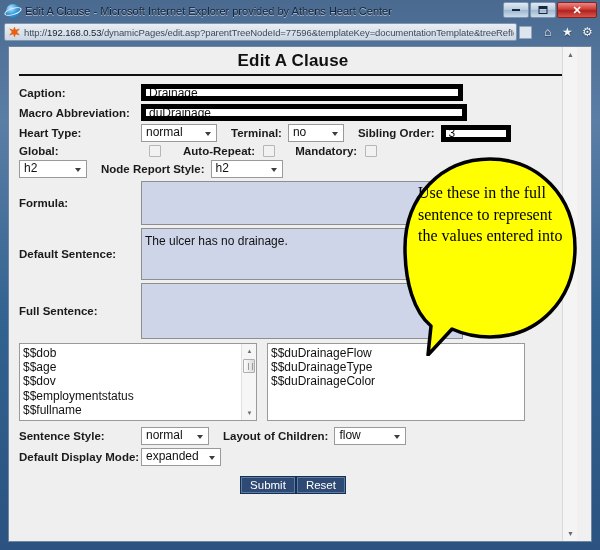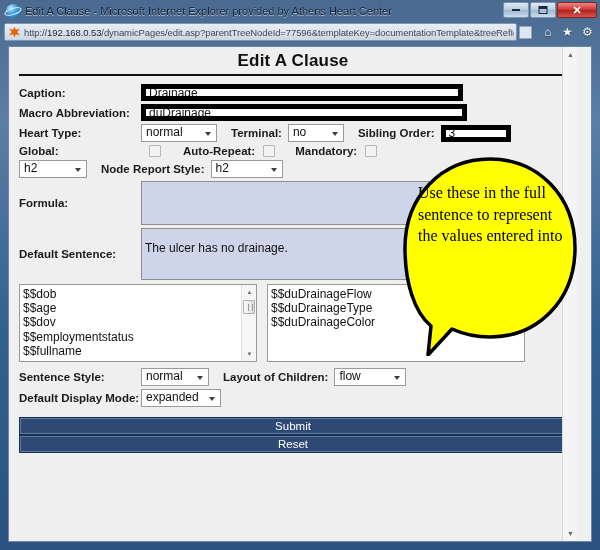--- a/index.html
+++ b/index.html
@@ -152,21 +152,21 @@
 
   .cb{
     width:12px;height:12px;border:1px solid #b6b6b6;background:#f2f2f2;
     box-sizing:border-box;border-radius:1px;
   }
 
   textarea.ta{
     font-family:"Liberation Sans", sans-serif;font-size:12px;color:#111;
     background:#ced5e8;border:1px solid #8e8e8e;
     box-sizing:border-box;resize:none;outline:none;
-    padding:12px 3px;line-height:14px;overflow:hidden;
+    padding:5px 3px;line-height:14px;overflow:hidden;
   }
   .ta-row{display:flex;align-items:center;margin-bottom:3px;}
   .ta-row .lbl.col1{width:122px;flex:0 0 122px;}
   #formula-area{width:322px;height:44px;}
   #default-area{width:322px;height:52px;}
   #full-area{width:322px;height:56px;}
 
   
   #lists{display:flex;gap:10px;padding:0 10px;margin-top:4px;}
   .listbox{
@@ -190,21 +190,21 @@
     position:absolute;left:1px;top:15px;width:12px;height:14px;
     background:linear-gradient(90deg,#fbfbfb,#dcdcdc);
     border:1px solid #aeaeae;box-sizing:border-box;border-radius:1px;
   }
   .lbscroll .thumb:after{
     content:"";position:absolute;left:4px;top:3px;width:3px;height:7px;
     border-left:1px solid #9a9a9a;border-right:1px solid #9a9a9a;
   }
 
   #bottom{padding:6px 10px 0 10px;}
-  #btnrow{display:flex;justify-content:center;margin-top:10px;flex-direction:column;}
+  #btnrow{display:flex;justify-content:center;margin-top:10px;}
   .btn{
     font-family:"Liberation Sans", sans-serif;font-size:11.5px;color:#fff;
     background:#2e4a74;border:1px solid #16304f;
     padding:2px 9px;box-shadow:inset 0 0 0 1px #5d7ba4;
     box-sizing:border-box;cursor:default;
   }
 
   
   #callout{
     position:absolute;left:398px;top:156px;width:185px;height:200px;
@@ -302,20 +302,24 @@
         <div class="ta-row">
           <span class="lbl col1">Formula:</span>
           <textarea class="ta" id="formula-area" style=""></textarea>
         </div>
 
         <div class="ta-row">
           <span class="lbl col1">Default Sentence:</span>
           <textarea class="ta" id="default-area" style="">The ulcer has no drainage.</textarea>
         </div>
 
+        <div class="ta-row">
+          <span class="lbl col1">Full Sentence:</span>
+          <textarea class="ta" id="full-area" style=""></textarea>
+        </div>
       </div>
 
       <div id="lists">
         <div class="listbox" id="macro-list">
           <ul>
             <li>$$dob</li>
             <li>$$age</li>
             <li>$$dov</li>
             <li>$$employmentstatus</li>
             <li>$$fullname</li>

